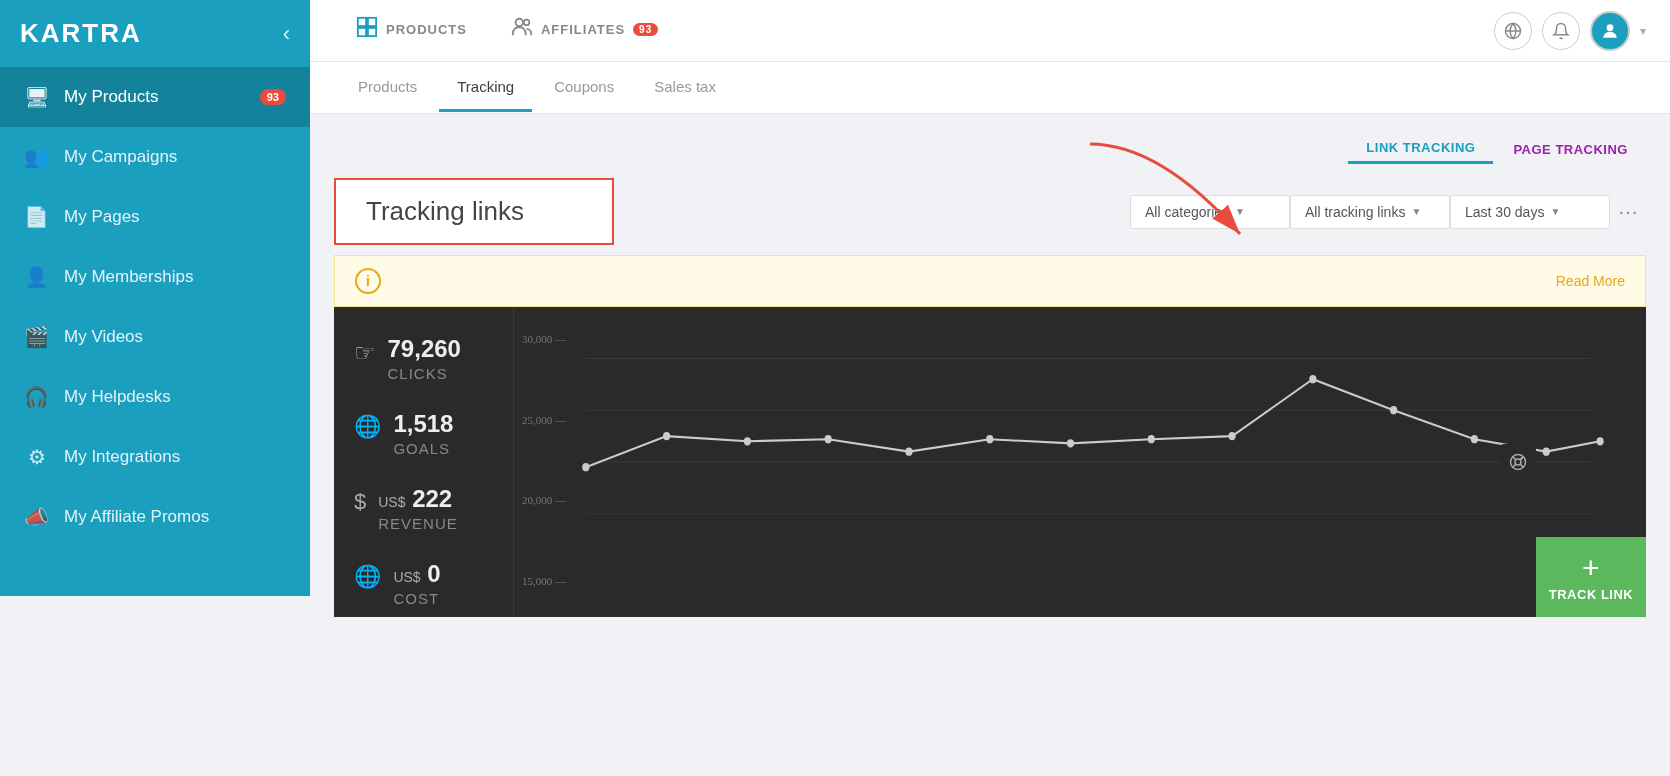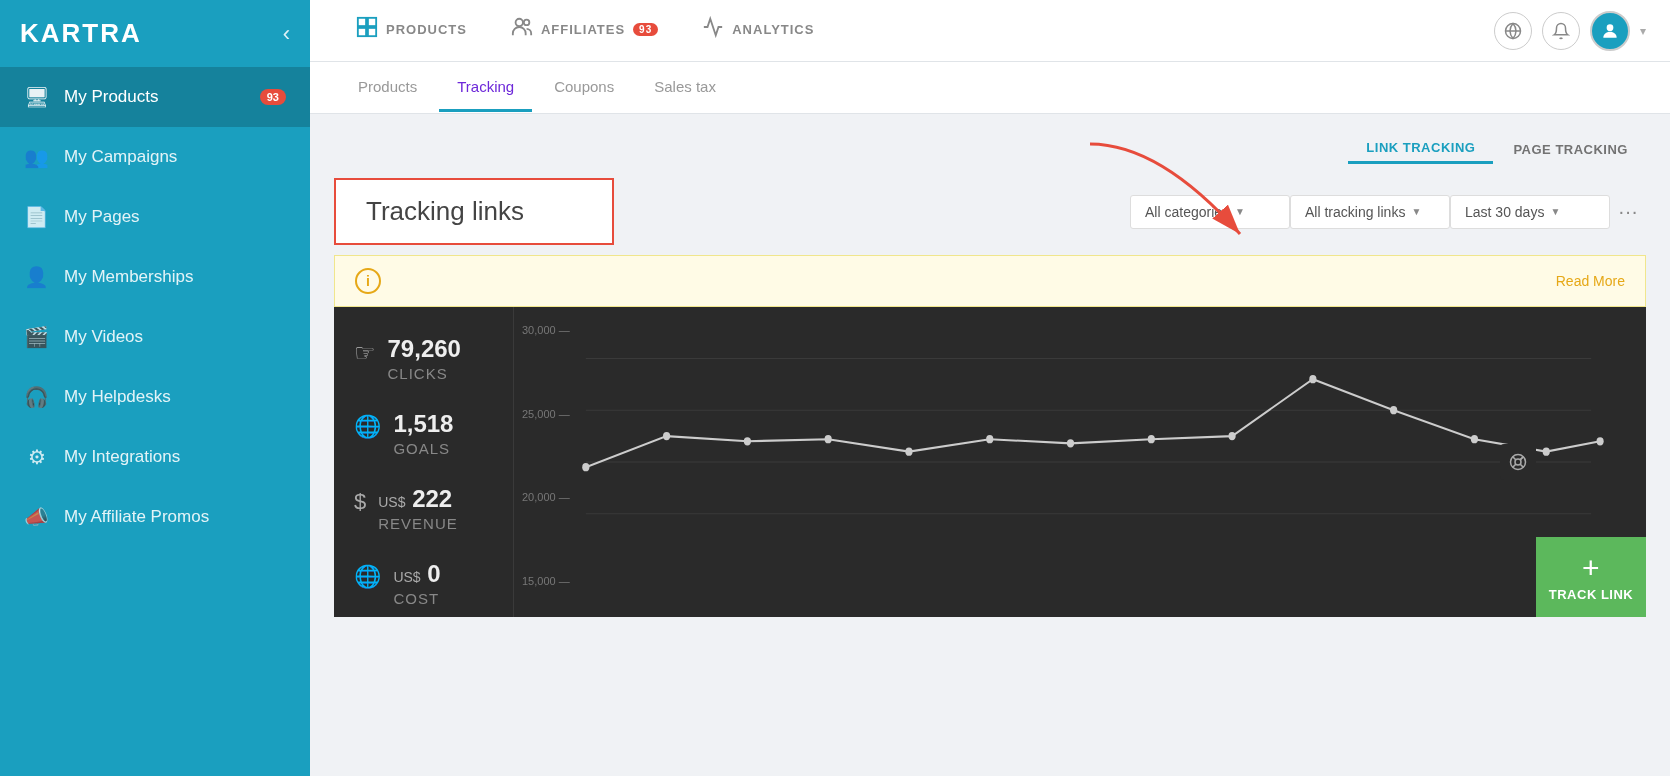--- a/index.html
+++ b/index.html
@@ -5,21 +5,21 @@
     * { box-sizing: border-box; margin: 0; padding: 0; }
     body { font-family: 'Segoe UI', Arial, sans-serif; background: #f0f2f5; display: flex; height: 776px; overflow: hidden; }
 
     
     .sidebar {
       width: 310px;
       min-width: 310px;
       background: #1a9fbf;
       display: flex;
       flex-direction: column;
-      height: 776px;
+      height: 596px;
       overflow: hidden;
     }
     .sidebar-header {
       display: flex;
       align-items: center;
       justify-content: space-between;
       padding: 18px 20px;
       background: #1a9fbf;
     }
     .logo-text {
@@ -160,21 +160,21 @@
     }
     .subtab {
       padding: 14px 18px;
       font-size: 15px;
       color: #999;
       cursor: pointer;
       border-bottom: 3px solid transparent;
       font-weight: 400;
     }
     .subtab.active {
-      color: #6d28d9;
+      color: #404040;
       border-bottom: 3px solid #1a9fbf;
       font-weight: 500;
     }
 
     
     .content {
       flex: 1;
       background: #f0f2f5;
       overflow: hidden;
       position: relative;
@@ -189,21 +189,21 @@
       gap: 2px;
     }
     .toggle-btn {
       padding: 6px 18px;
       font-size: 13px;
       font-weight: 700;
       letter-spacing: 0.5px;
       cursor: pointer;
       background: none;
       border: none;
-      color: #737373;
+      color: #a21caf;
       text-transform: uppercase;
     }
     .toggle-btn.active {
       color: #1a9fbf;
       border-bottom: 3px solid #1a9fbf;
     }
 
     
     .tracking-header {
       display: flex;
@@ -453,28 +453,20 @@
             <circle cx="9" cy="7" r="4"></circle>
             <circle cx="17" cy="7" r="3"></circle>
             <path d="M2 21v-2a7 7 0 0 1 14 0v2"></path>
             <path d="M22 21v-2a5 5 0 0 0-5-5"></path>
           </svg>
       </span>
       <span>AFFILIATES</span>
       <span class="nav-badge">93</span>
     </div>
 
-    <div class="nav-item">
-      <span class="nav-icon">
-        <svg width="22" height="22" viewBox="0 0 24 24" fill="none" stroke="#888" stroke-width="2">
-            <polyline points="22 12 18 12 15 21 9 3 6 12 2 12"></polyline>
-          </svg>
-      </span>
-      <span>ANALYTICS</span>
-    </div>
 
     <div class="nav-spacer"></div>
 
     <div class="nav-right">
       <button class="nav-icon-btn">
         <svg width="18" height="18" viewBox="0 0 24 24" fill="none" stroke="#888" stroke-width="2">
             <circle cx="12" cy="12" r="10"></circle>
             <line x1="2" y1="12" x2="22" y2="12"></line>
             <path d="M12 2a15.3 15.3 0 0 1 4 10 15.3 15.3 0 0 1-4 10 15.3 15.3 0 0 1-4-10 15.3 15.3 0 0 1 4-10z"></path>
           </svg>
@@ -581,21 +573,21 @@
           <span class="stat-icon" style="font-size:22px;">🌐</span>
           <div class="stat-info">
             <div class="stat-value"><span class="currency">US$</span> 0</div>
             <div class="stat-label">COST</div>
           </div>
         </div>
       </div>
 
       <div class="chart-svg-container">
 
-        <div style="position:absolute; left:0; top:17px; bottom:30px; display:flex; flex-direction:column; justify-content:space-between; color:#777; font-size:11px; padding:0 8px; z-index:2;">
+        <div style="position:absolute; left:0; top:26px; bottom:30px; display:flex; flex-direction:column; justify-content:space-between; color:#777; font-size:11px; padding:0 8px; z-index:2;font-family:Liberation Serif, serif;">
           <span>30,000 —</span>
           <span>25,000 —</span>
           <span>20,000 —</span>
           <span>15,000 —</span>
         </div>
 
         <svg width="100%" height="100%" viewBox="0 0 1250 280" preserveAspectRatio="none" style="display:block;">
 
           <line x1="80" y1="40" x2="1200" y2="40" stroke="#3a3a3a" stroke-width="1"></line>
           <line x1="80" y1="90" x2="1200" y2="90" stroke="#3a3a3a" stroke-width="1"></line>

